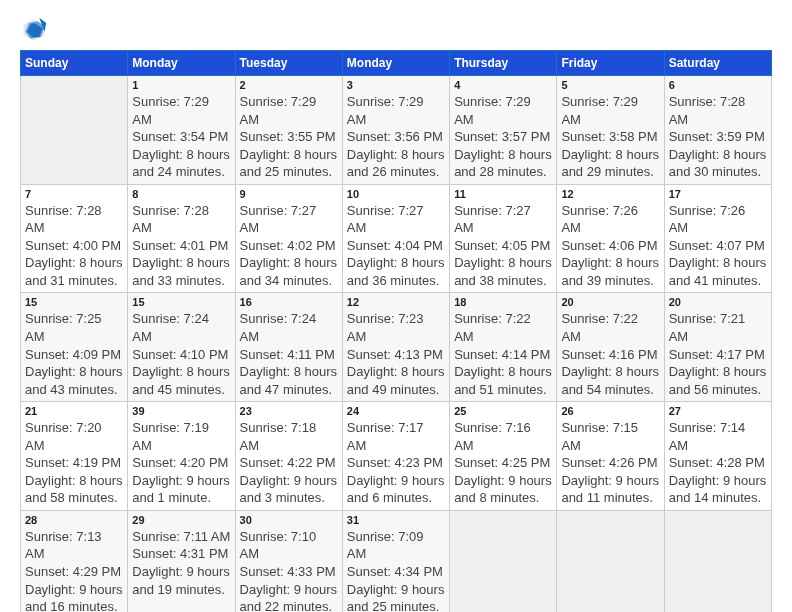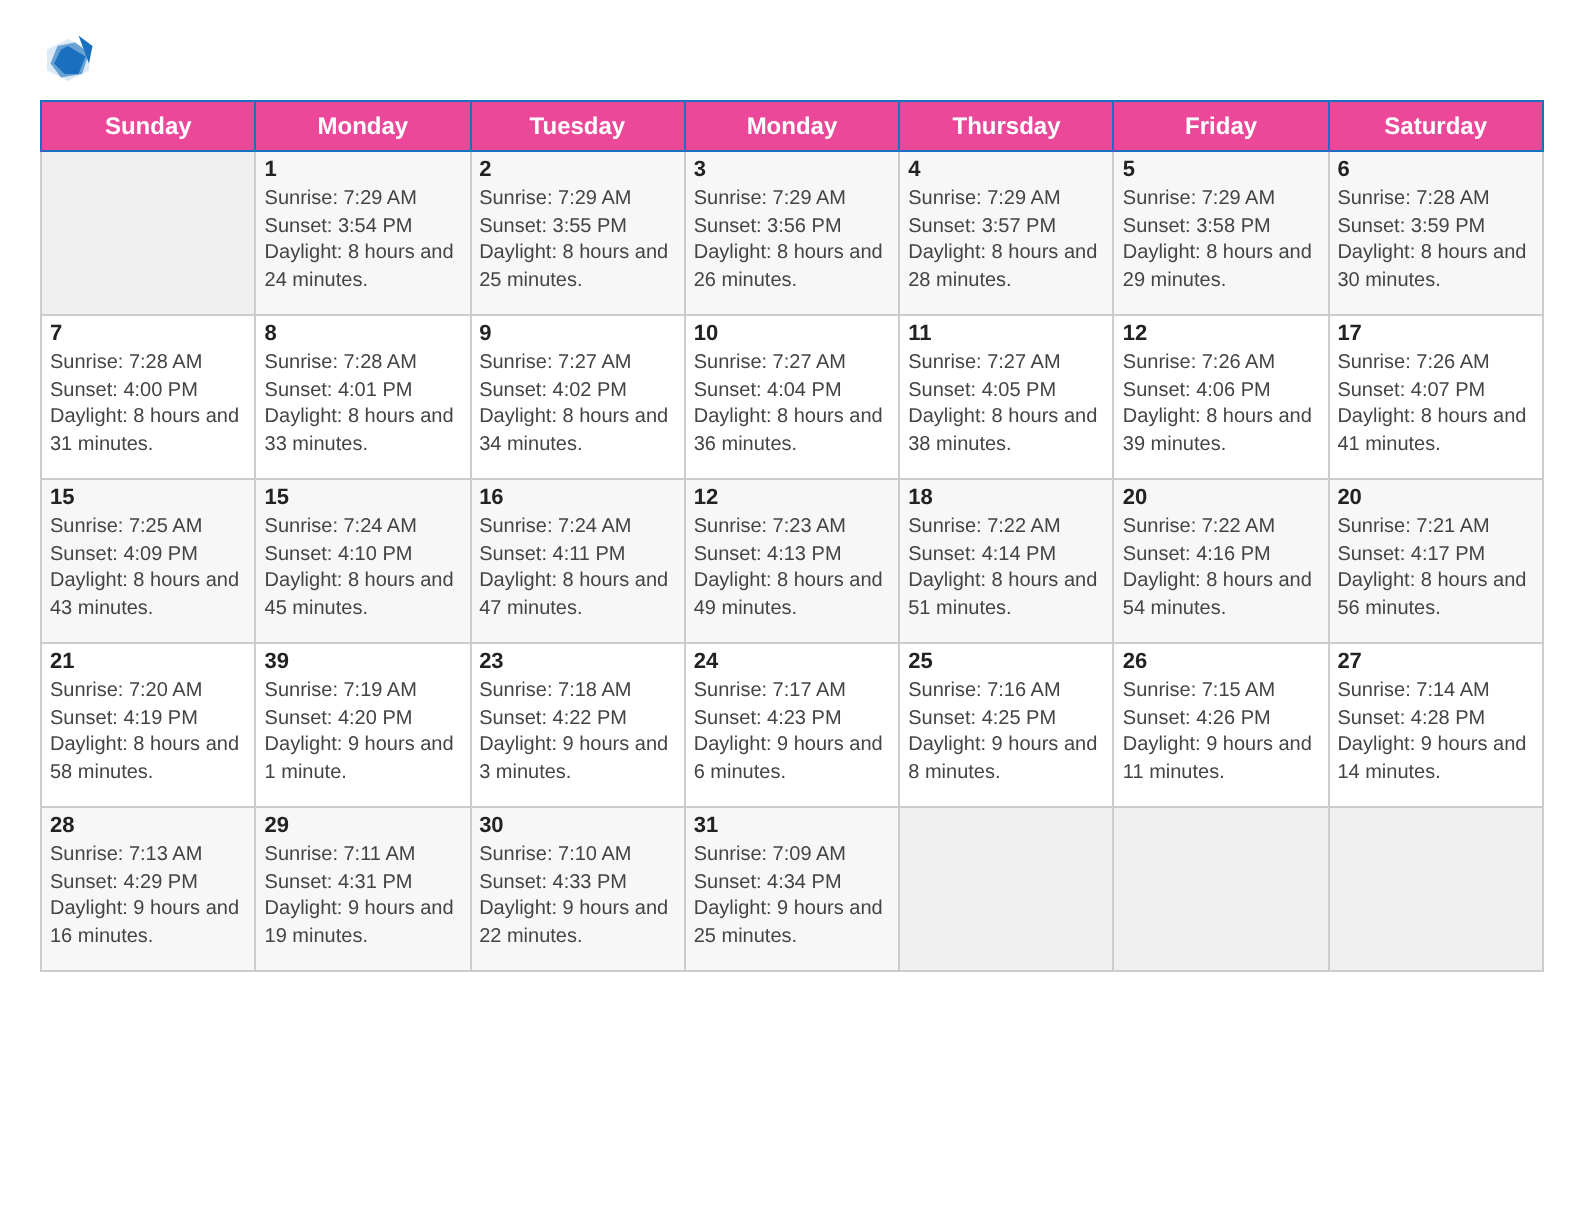--- a/index.html
+++ b/index.html
@@ -46,46 +46,46 @@
     .subtitle {
       font-size: 15px;
       color: #333;
     }
     table {
       width: 100%;
       border-collapse: collapse;
       table-layout: fixed;
     }
     thead th {
-      background: #ec4899;
+      background: #1d4ed8;
       color: #fff;
       font-size: 12px;
       font-weight: bold;
       padding: 5px 4px;
-      text-align: center;
+      text-align: left;
       border: 1px solid #1a6fbe;
     }
     tbody td {
       border: 1px solid #ccc;
       vertical-align: top;
       padding: 3px 4px;
       font-size: 9.5px;
       color: #333;
       height: 82px;
     }
     .day-num {
       font-size: 11px;
       font-weight: bold;
       color: #222;
       display: block;
       margin-bottom: 2px;
     }
     .cell-text {
       line-height: 1.35;
-      font-size: 10px;
+      font-size: 13px;
       color: #444;
     }
     tbody tr:nth-child(odd) td {
       background: #f7f7f7;
     }
     tbody tr:nth-child(even) td {
       background: #ffffff;
     }
     .empty-cell {
       background: #f0f0f0 !important;

